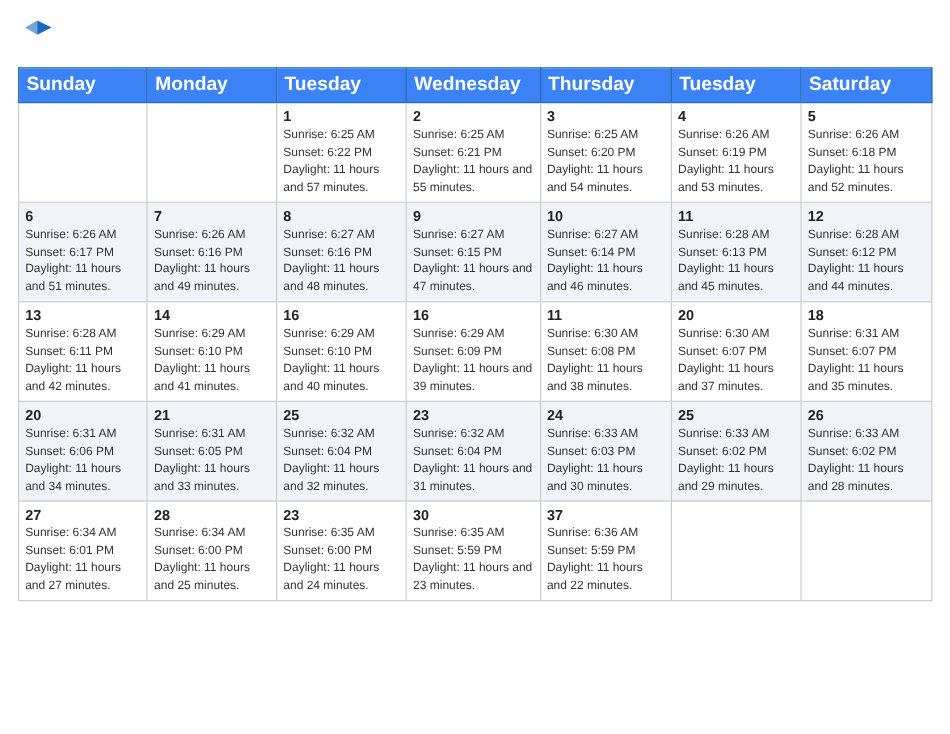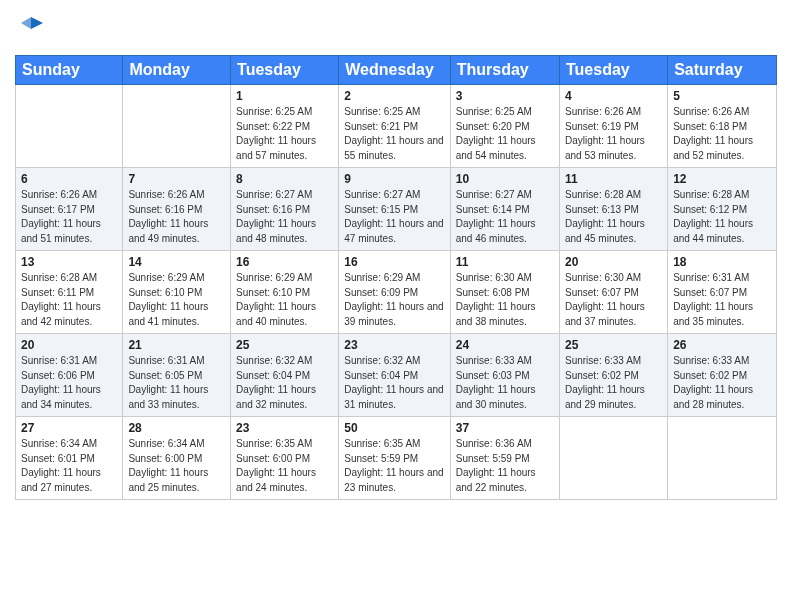--- a/index.html
+++ b/index.html
@@ -257,21 +257,21 @@
           </td>
           <td>
             <span class="day-number">28</span>
             <div class="day-info">Sunrise: 6:34 AM<br>Sunset: 6:00 PM<br>Daylight: 11 hours and 25 minutes.</div>
           </td>
           <td>
             <span class="day-number">23</span>
             <div class="day-info">Sunrise: 6:35 AM<br>Sunset: 6:00 PM<br>Daylight: 11 hours and 24 minutes.</div>
           </td>
           <td>
-            <span class="day-number">50</span>
+            <span class="day-number">30</span>
             <div class="day-info">Sunrise: 6:35 AM<br>Sunset: 5:59 PM<br>Daylight: 11 hours and 23 minutes.</div>
           </td>
           <td>
             <span class="day-number">37</span>
             <div class="day-info">Sunrise: 6:36 AM<br>Sunset: 5:59 PM<br>Daylight: 11 hours and 22 minutes.</div>
           </td>
           <td class="empty-cell"></td>
           <td class="empty-cell"></td>
         </tr>
       </tbody>

